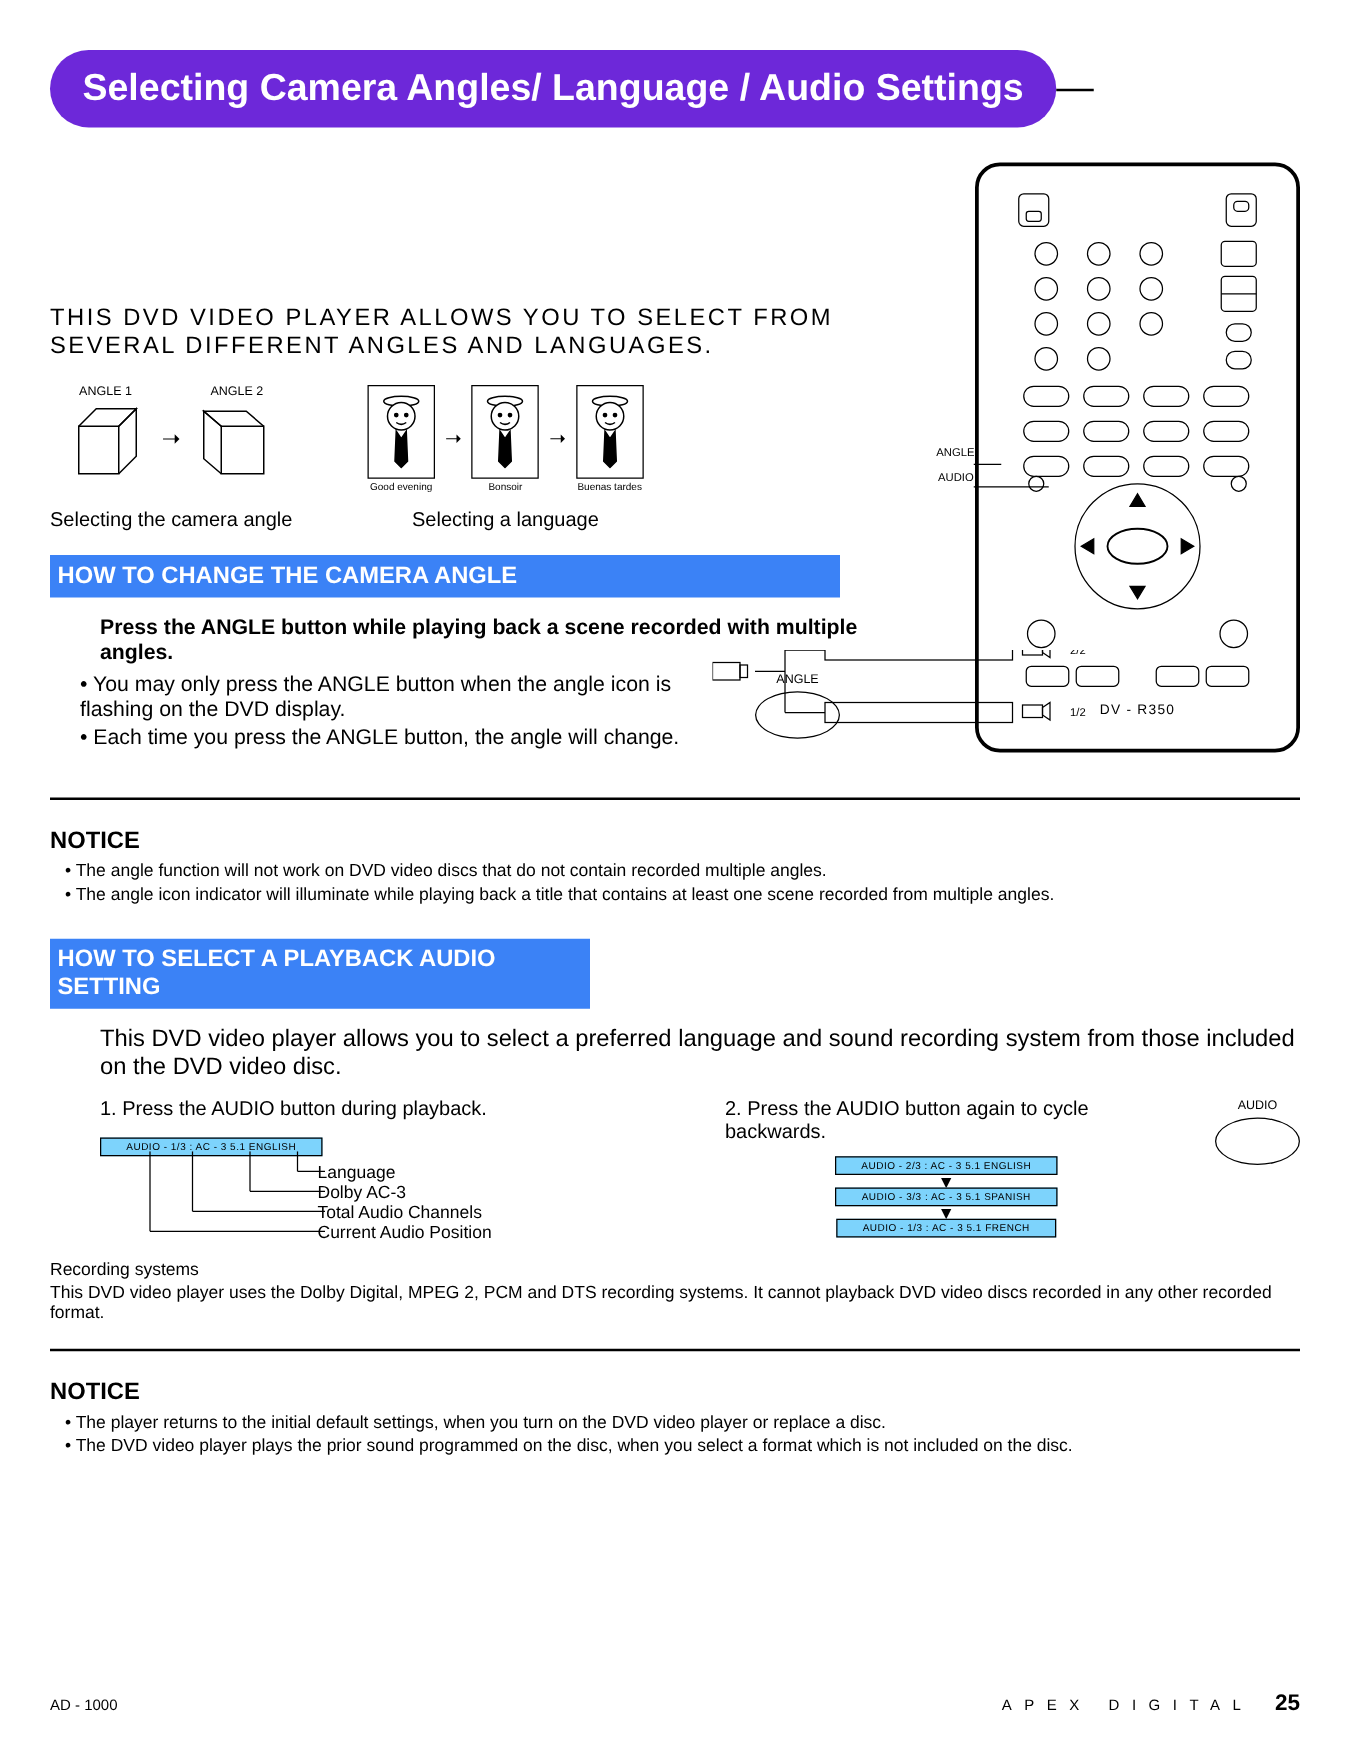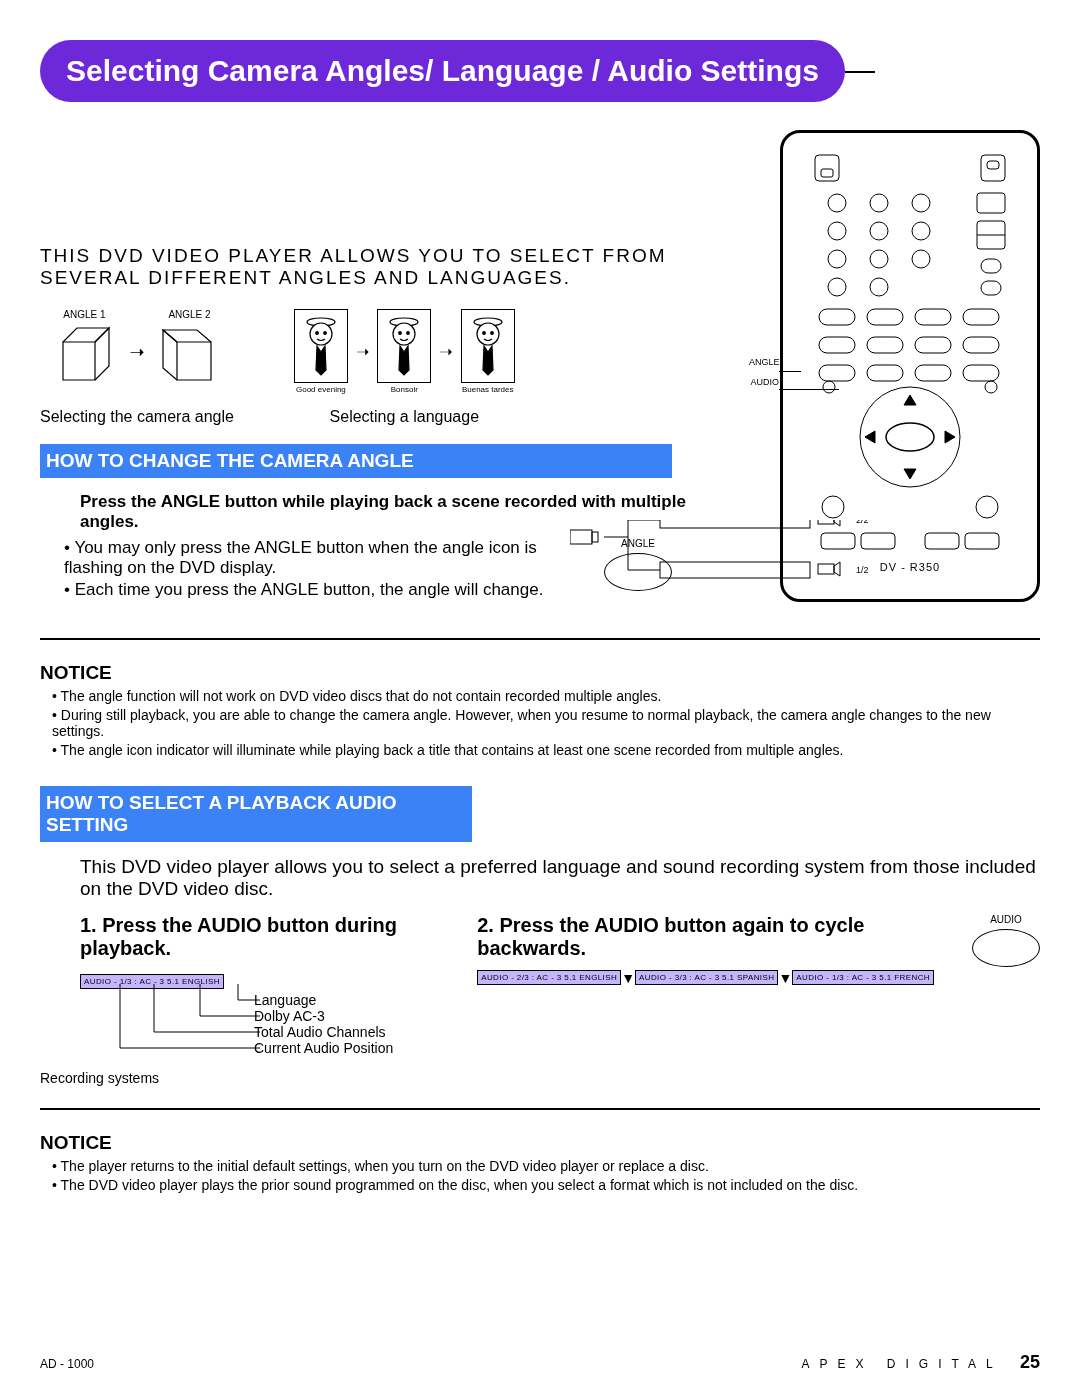--- a/index.html
+++ b/index.html
@@ -23,23 +23,23 @@
   .lead{font-size:17px;font-weight:bold;margin:14px 0 6px 40px;max-width:620px}
   .bullets{font-size:17px;margin-left:24px;max-width:520px}
   .bullets p{margin:0 0 2px 0}
   .hr{border:none;border-top:2px solid #000;margin:22px 0}
   .notice{font-size:19px;font-weight:bold;margin:0 0 4px 0}
   .notice-list{font-size:14px;margin:0 0 0 12px}
   .notice-list p{margin:0 0 3px 0}
   .body-text{font-size:19px;margin:4px 0 14px 40px}
   .step-row{display:flex;gap:40px;align-items:flex-start;margin-left:40px}
   .step{flex:1}
-  .step-title{font-weight:bold;font-size:20px;margin-bottom:10px}
-  .osd-box{border:1.5px solid #000;font-size:8px;padding:2px 3px;display:inline-block;background:#c4b5fd;letter-spacing:.4px;white-space:nowrap}
-  .audio-seq{display:flex;align-items:center}
+  .step-title{font-weight:normal;font-size:16px;margin-bottom:10px}
+  .osd-box{border:1.5px solid #000;font-size:8px;padding:2px 20px;display:inline-block;background:#7dd3fc;letter-spacing:.4px;white-space:nowrap}
+  .audio-seq{display:flex;flex-direction:column;align-items:center}
   .audio-seq .arrow{font-size:14px;line-height:10px}
   .right-buttons{text-align:center;font-size:10px;padding-left:20px}
   .oval{border:1px solid #000;border-radius:50%/50%;width:66px;height:36px;margin:4px auto 0}
   .rec-title{font-weight:normal;font-size:14px;margin:14px 0 2px 0}
   .rec-body{font-size:14px}
   .footer{position:absolute;left:40px;right:40px;bottom:24px;display:flex;justify-content:space-between;align-items:baseline;font-size:12px}
   .footer-r{letter-spacing:10px}
   .page-num{font-weight:bold;font-size:18px;letter-spacing:0;margin-left:14px}
   
   .cube{width:70px;height:70px}
@@ -249,21 +249,20 @@
       <text x="286" y="3" font-size="9" font-family="Arial">2/2</text>
       <text x="286" y="53" font-size="9" font-family="Arial">1/2</text>
     </svg>
   </div>
 
   <hr class="hr" style="margin-top:36px">
 
   <div class="notice">NOTICE</div>
   <div class="notice-list">
     <p>• <span>The angle function will not work on DVD video discs that do not contain recorded multiple angles.</span></p>
-    <p>• <span>During still playback, you are able to change the camera angle.  However, when you resume to normal playback, the camera angle changes to the new settings.</span></p>
     <p>• <span>The angle icon indicator will illuminate while playing back a title that contains at least one scene recorded from multiple angles.</span></p>
   </div>
 
   <div class="section-bar" style="width:420px;margin-top:28px">HOW TO SELECT A PLAYBACK AUDIO SETTING</div>
   <div class="body-text">This DVD video player allows you to select a preferred language and sound recording system from those included on the DVD video disc.</div>
 
   <div class="step-row">
     <div class="step">
       <div class="step-title">1. Press the AUDIO button during playback.</div>
       <div style="position:relative;height:86px">
@@ -301,20 +300,21 @@
         </div>
       </div>
       <div class="right-buttons">
         <div>AUDIO</div>
         <div class="oval"></div>
       </div>
     </div>
   </div>
 
   <div class="rec-title">Recording systems</div>
+  <div class="rec-body">This DVD video player uses the Dolby Digital, MPEG 2, PCM and DTS recording systems.  It cannot playback DVD video discs recorded in any other recorded format.</div>
 
   <hr class="hr">
 
   <div class="notice">NOTICE</div>
   <div class="notice-list">
     <p>• <span>The player returns to the initial default settings, when you turn on the DVD video player or replace a disc.</span></p>
     <p>• <span>The DVD video player plays the prior sound programmed on the disc, when you select a format which is not included on the disc.</span></p>
   </div>
 
   <div class="footer">

